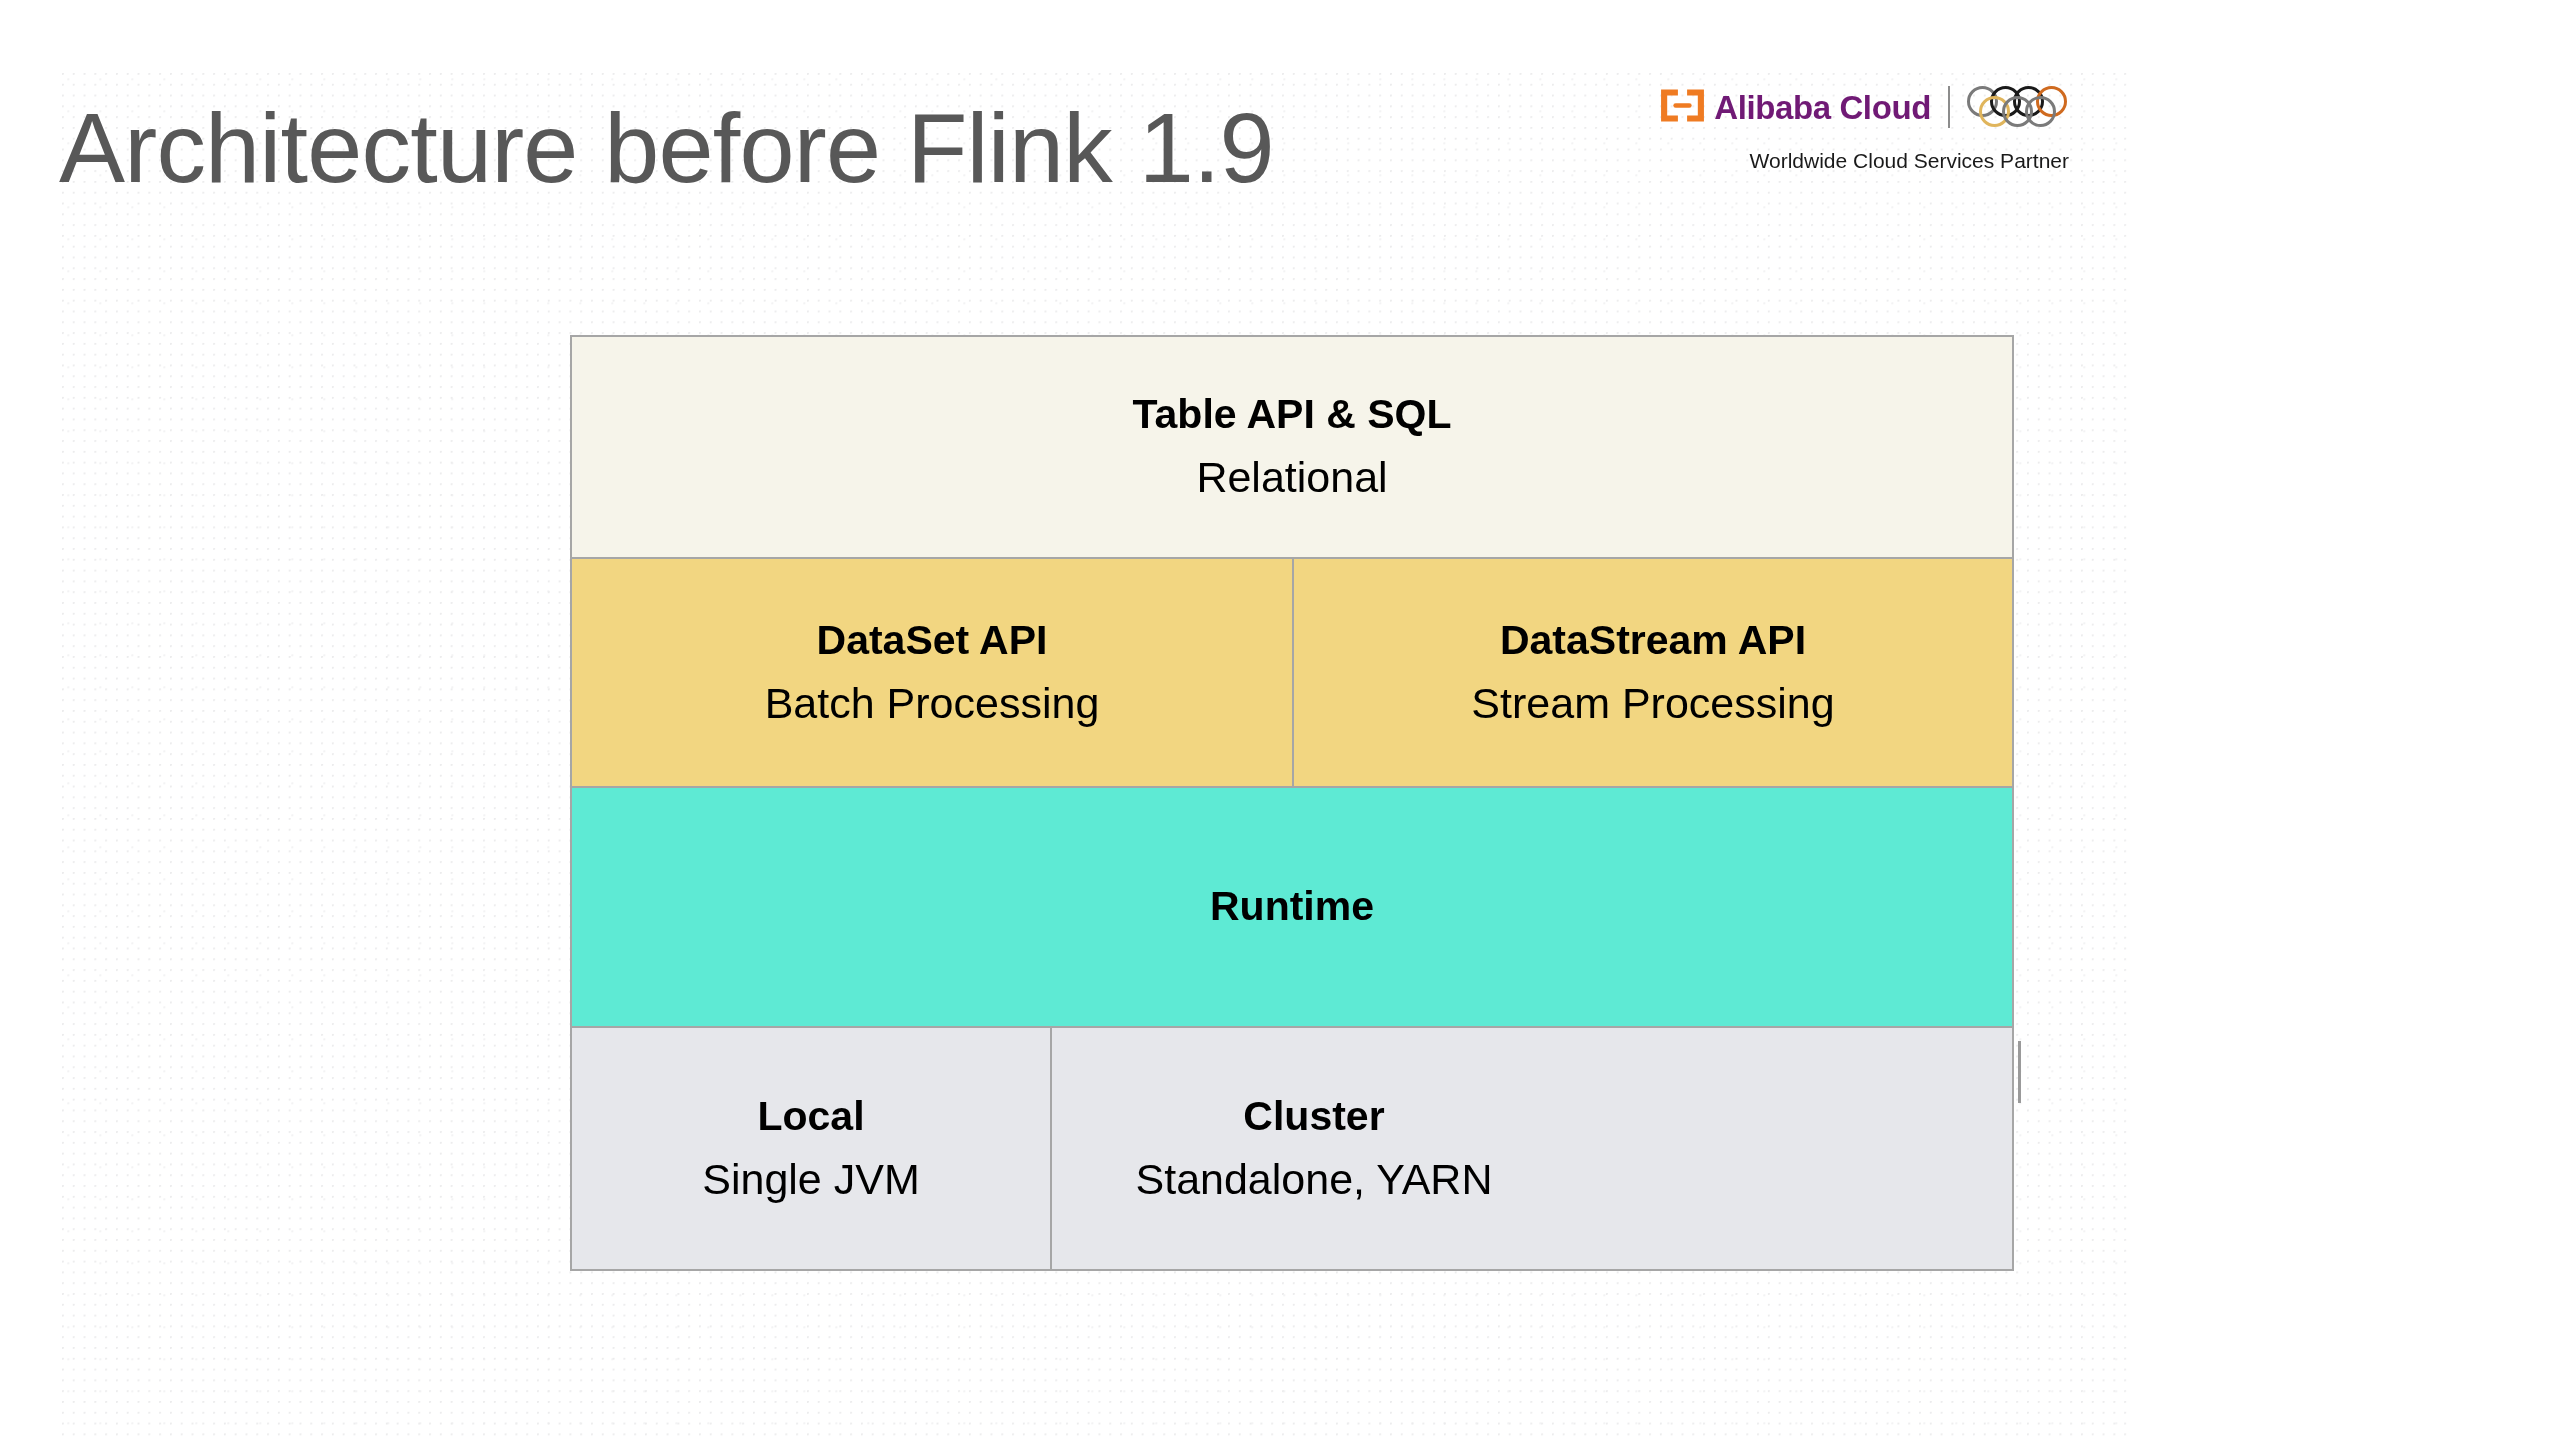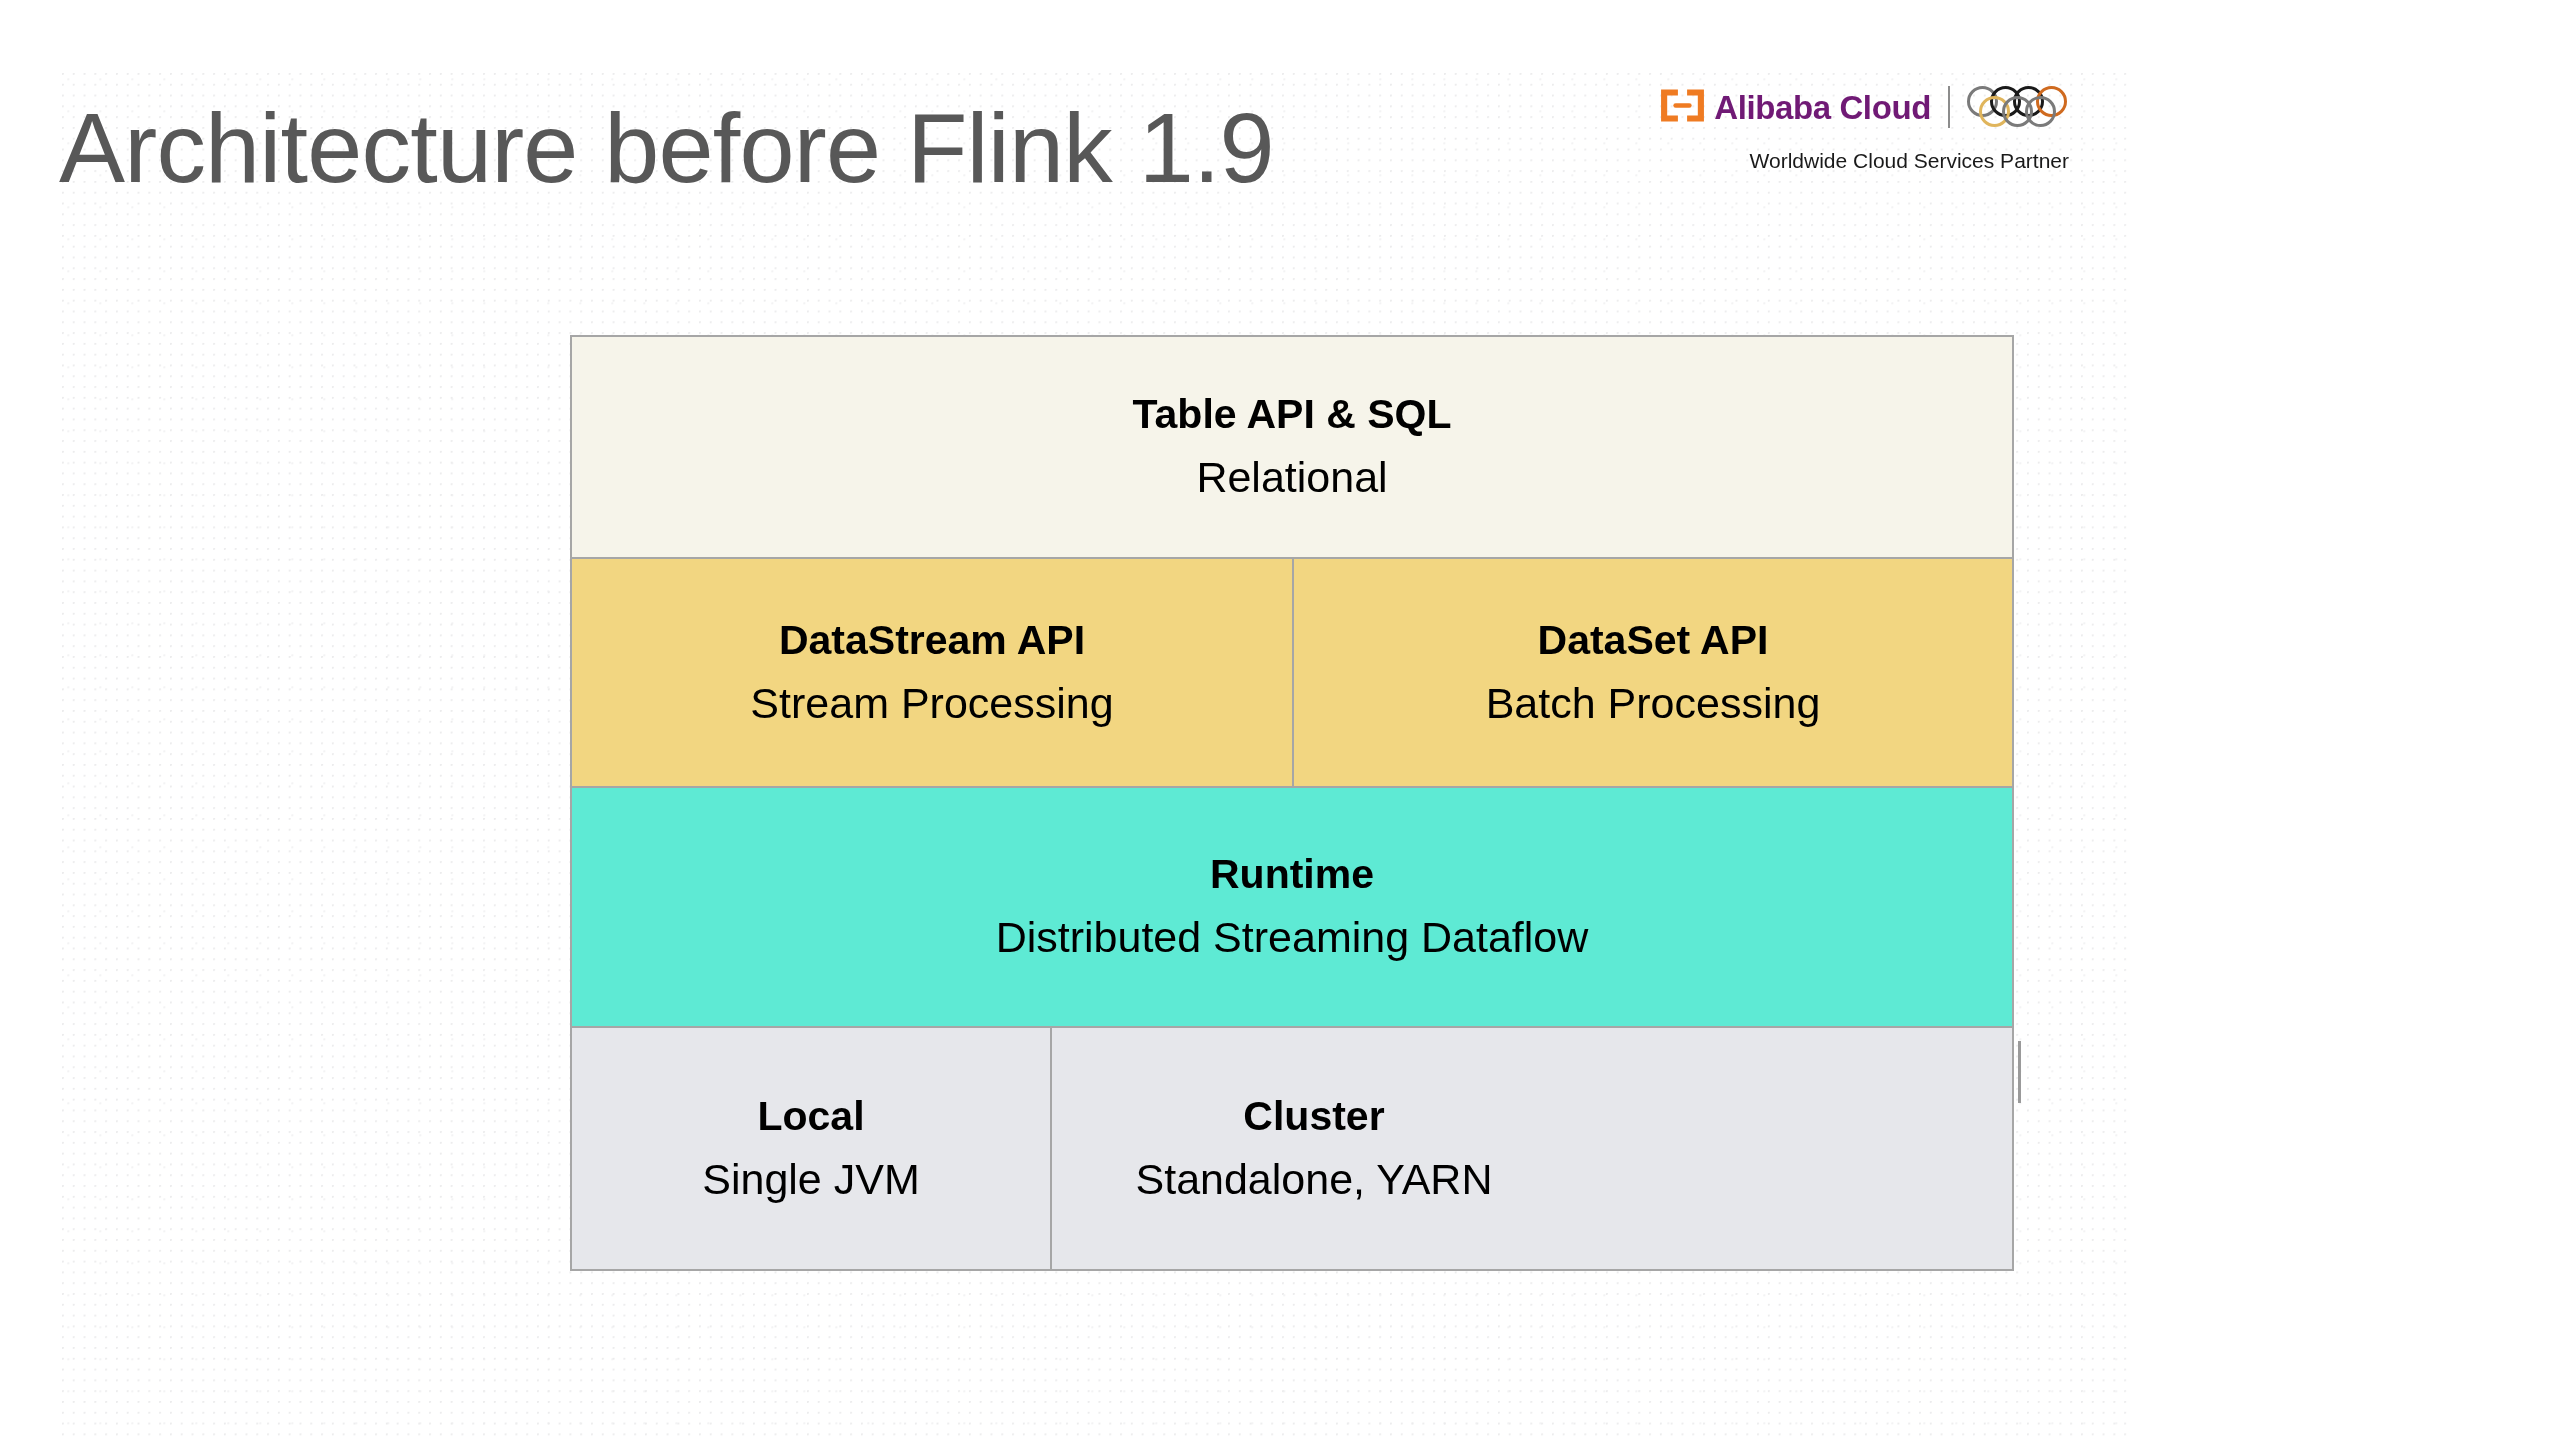--- a/index.html
+++ b/index.html
@@ -152,34 +152,33 @@
   <div id="stack">
 
     <div class="layer layer-table">
       <div class="cell">
         <div class="hd">Table API &amp; SQL</div>
         <div class="sb">Relational</div>
       </div>
     </div>
 
     <div class="layer layer-api">
+      <div class="cell">
+        <div class="hd">DataSet API</div>
+        <div class="sb">Batch Processing</div>
+      </div>
       <div class="cell left">
         <div class="hd">DataStream API</div>
         <div class="sb">Stream Processing</div>
-      </div>
-      <div class="cell">
-        <div class="hd">DataSet API</div>
-        <div class="sb">Batch Processing</div>
       </div>
     </div>
 
     <div class="layer layer-runtime">
       <div class="cell">
         <div class="hd">Runtime</div>
-        <div class="sb">Distributed Streaming Dataflow</div>
       </div>
     </div>
 
     <div class="layer layer-deploy">
       <div class="cell c1">
         <div class="hd">Local</div>
         <div class="sb">Single JVM</div>
       </div>
       <div class="cell c2">
         <div class="hd">Cluster</div>

